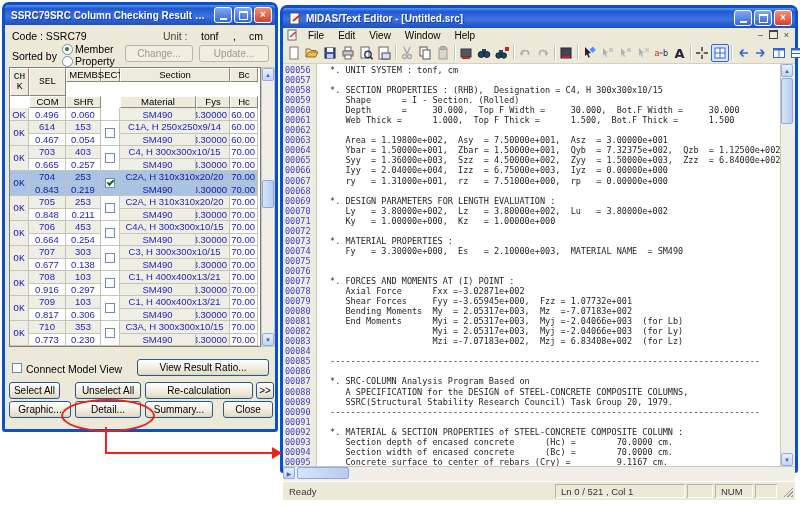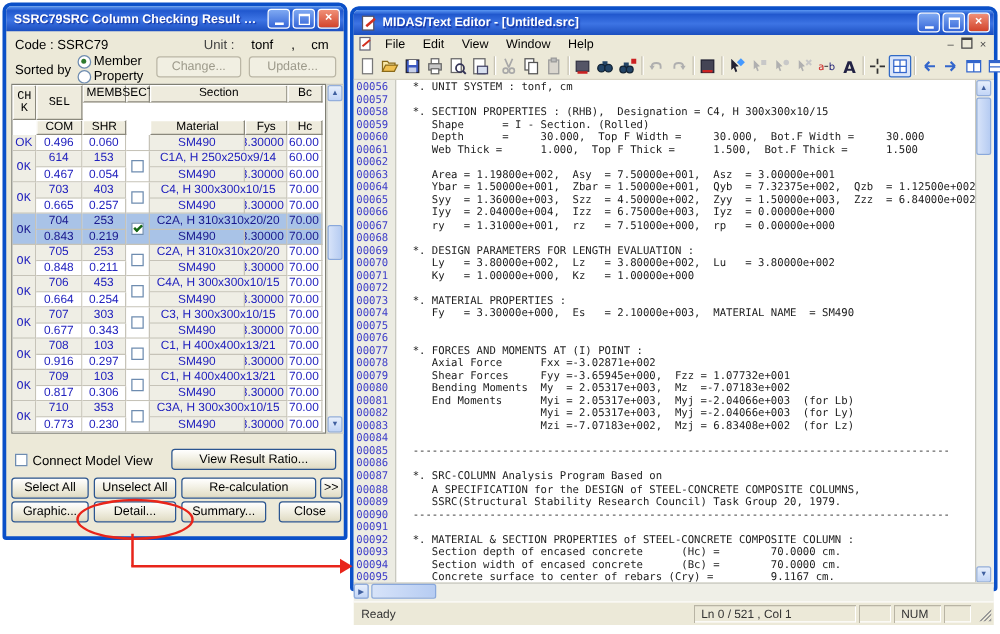--- a/index.html
+++ b/index.html
@@ -232,21 +232,21 @@
       <div class="rrow">
         <div class="cell g span2">OK</div>
         <div class="cell g" style="grid-row:1;grid-column:2;">707</div>
         <div class="cell g" style="grid-row:1;grid-column:3;">303</div>
         <div class="cell span2" style="grid-column:4;">
             <span class="xcb"></span>
           </div>
         <div class="cell g colsec" style="grid-row:1;">C3, H 300x300x10/15</div>
         <div class="cell ralign" style="grid-row:1;grid-column:7;">70.00</div>
         <div class="cell" style="grid-row:2;grid-column:2;">0.677</div>
-        <div class="cell" style="grid-row:2;grid-column:3;">0.343</div>
+        <div class="cell" style="grid-row:2;grid-column:3;">0.138</div>
         <div class="cell g" style="grid-row:2;grid-column:5;">SM490</div>
         <div class="cell g ralign" style="grid-row:2;grid-column:6;">3.30000</div>
         <div class="cell ralign" style="grid-row:2;grid-column:7;">70.00</div>
       </div>
 
       <div class="rrow">
         <div class="cell g span2">OK</div>
         <div class="cell g" style="grid-row:1;grid-column:2;">708</div>
         <div class="cell g" style="grid-row:1;grid-column:3;">103</div>
         <div class="cell span2" style="grid-column:4;">
@@ -306,21 +306,21 @@
 
     <div class="sbv" style="left:256px;top:42px;height:280px;">
       <span class="sbb" style="top:0;">▲</span>
       <span class="sbthumb" style="top:112px;height:28px;"></span>
       <span class="sbb" style="bottom:0;">▼</span>
     </div>
 
     <span class="xcb" style="position:absolute;left:7px;top:338px;"></span>
     <span class="lbl" style="left:21px;top:338px;">Connect Model View</span>
     <span class="btn" style="left:132px;top:334px;width:132px;height:17px;">View Result Ratio...</span>
-    <span class="btn" style="left:4px;top:357px;width:62px;height:17px;">Select All</span>
+    <span class="btn" style="left:4px;top:357px;width:51px;height:17px;">Select All</span>
     <span class="btn" style="left:70px;top:357px;width:66px;height:17px;">Unselect All</span>
     <span class="btn" style="left:140px;top:357px;width:108px;height:17px;">Re-calculation</span>
     <span class="btn" style="left:251px;top:357px;width:18px;height:17px;">&gt;&gt;</span>
     <span class="btn" style="left:4px;top:376px;width:62px;height:17px;">Graphic...</span>
     <span class="btn" style="left:70px;top:376px;width:66px;height:17px;">Detail...</span>
     <span class="btn" style="left:140px;top:376px;width:68px;height:17px;">Summary...</span>
     <span class="btn" style="left:218px;top:376px;width:50px;height:17px;">Close</span>
   </div>
 </div>
 

